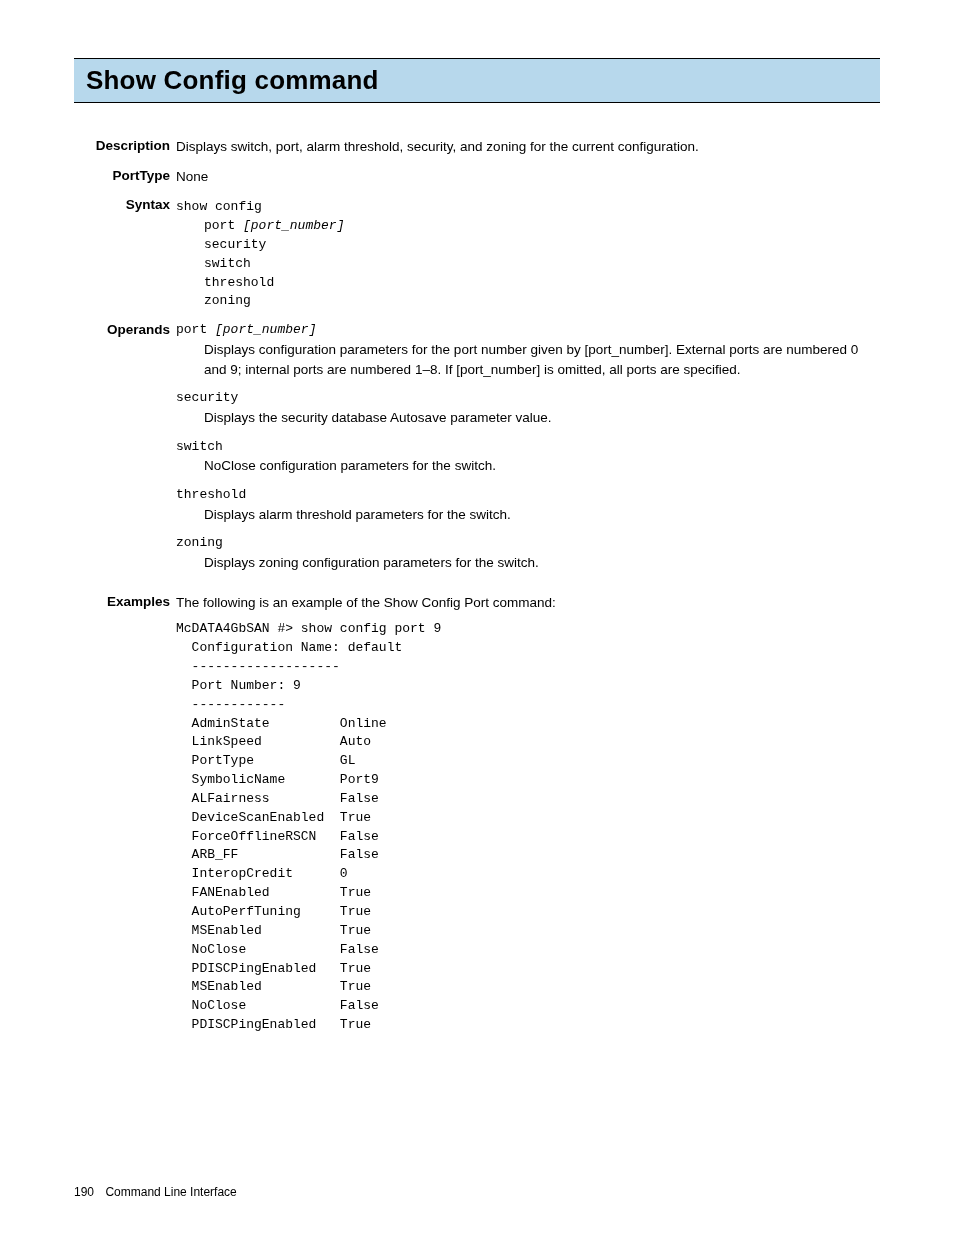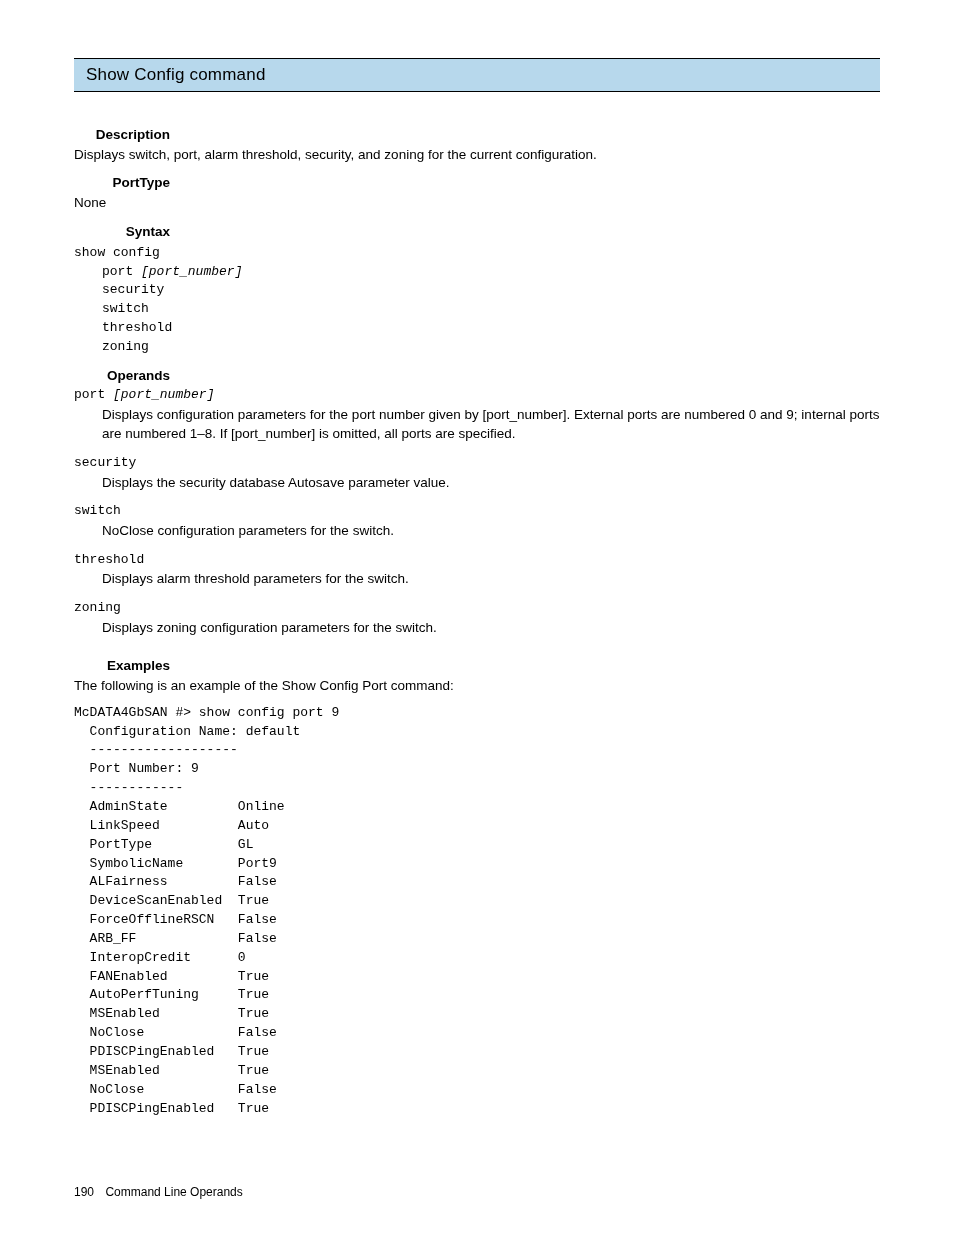--- a/index.html
+++ b/index.html
@@ -18,29 +18,28 @@
   }
   .title-bar {
     background: #b7d8ec;
     border-top: 1.5px solid #000;
     border-bottom: 1.5px solid #000;
     padding: 6px 12px 6px 12px;
     margin-bottom: 34px;
   }
   .title-bar h1 {
     margin: 0;
-    font-size: 17px;
-    font-weight: normal;
+    font-size: 26px;
+    font-weight: bold;
     letter-spacing: 0.2px;
   }
   .row {
     display: flex;
     align-items: flex-start;
     margin-bottom: 10px;
-    flex-direction: column;
   }
   .label-col {
     width: 96px;
     text-align: right;
     font-weight: bold;
     font-size: 13.5px;
     padding-right: 6px;
     flex: none;
     line-height: 1.4;
   }
@@ -161,16 +160,16 @@
   NoClose            False
   PDISCPingEnabled   True
   MSEnabled          True
   NoClose            False
   PDISCPingEnabled   True</div>
     </div>
   </div>
 
   <div class="footer">
     <span class="num">190</span>
-    <span>Command Line Operands</span>
+    <span>Command Line Interface</span>
   </div>
 
 </div>
 
 </body></html>

